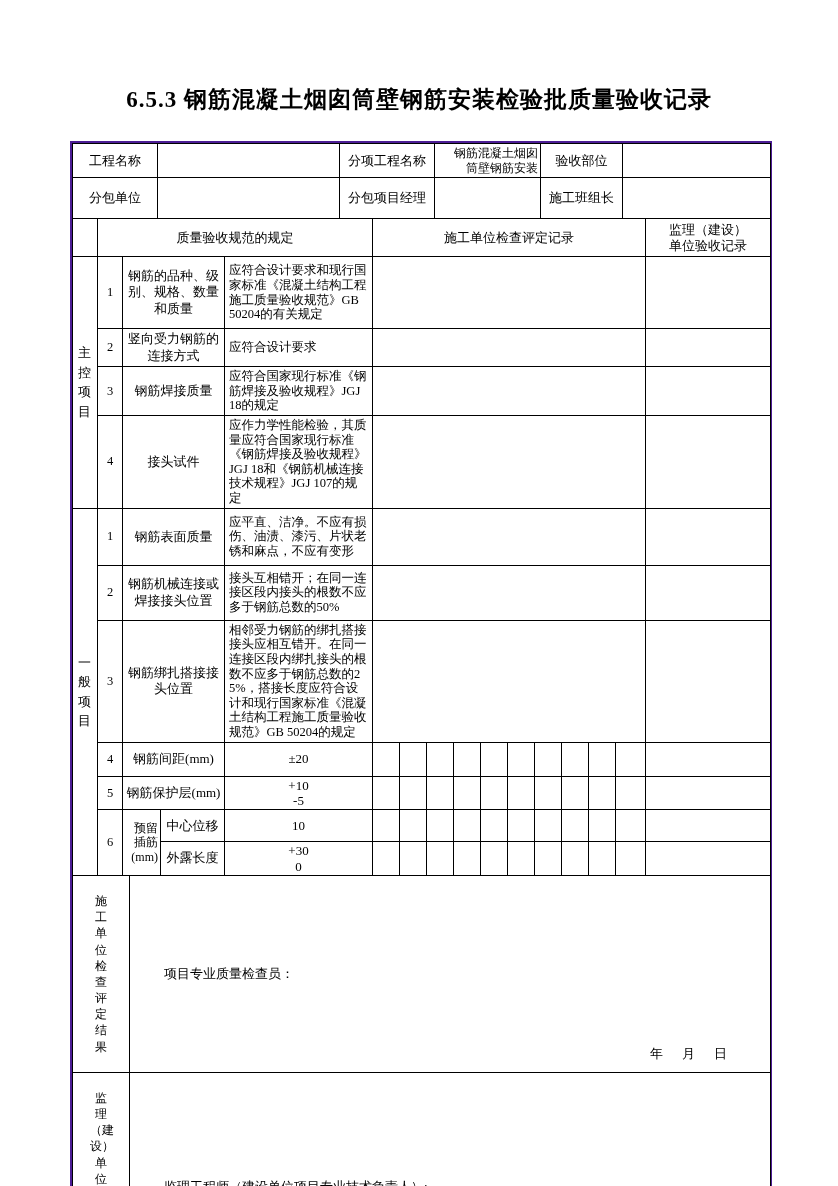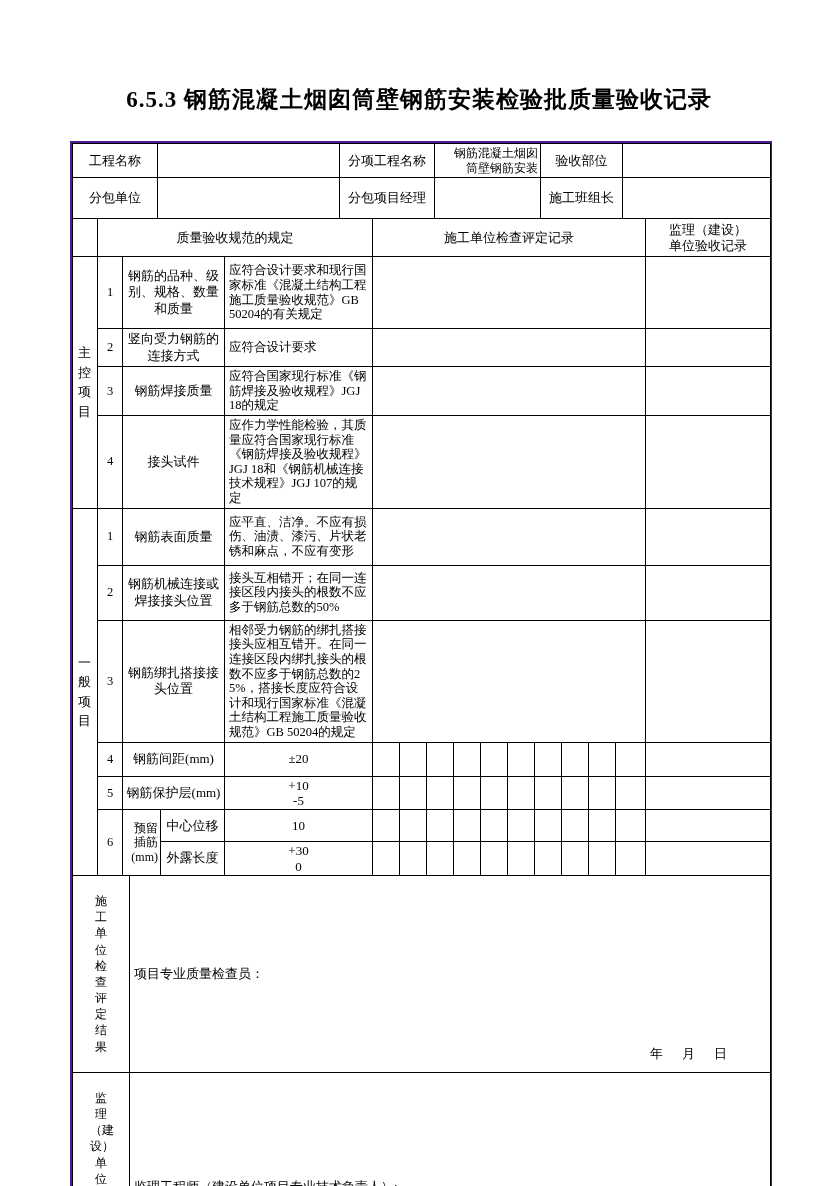--- a/index.html
+++ b/index.html
@@ -41,21 +41,21 @@
   }
   .lbl{font-size:13px;}
   .req{text-align:left;padding:2px 4px;line-height:1.17;}
   .iname{font-size:13px;line-height:1.25;}
   .small{font-size:12px;line-height:1.2;text-align:right;}
   .vlabel{font-size:13px;line-height:1.5;letter-spacing:1px;}
   .vlabel2{font-size:12px;line-height:1.35;padding:17px;}
   .dev{font-size:13px;}
   .signcell{position:relative;padding:0;}
   .signer{
-    position:absolute;left:4px;top:50%;
+    position:absolute;left:34px;top:50%;
     transform:translateY(-50%);
     font-size:13px;
   }
   .datestamp{
     position:absolute;right:40px;bottom:10px;
     font-size:13px;
     letter-spacing:3px;
   }
 </style>
 </head>

